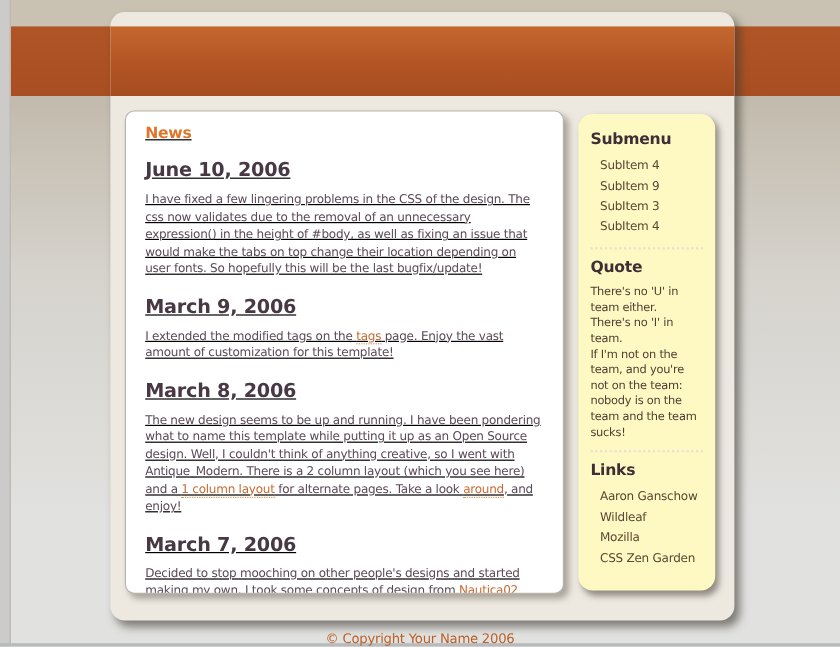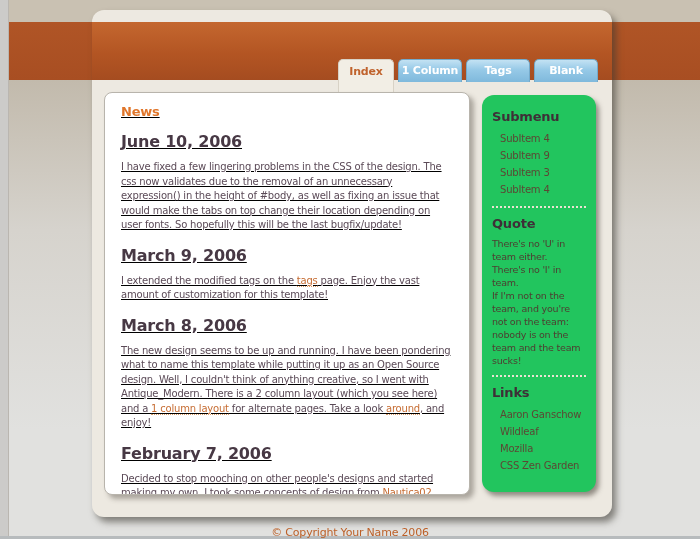--- a/index.html
+++ b/index.html
@@ -44,21 +44,21 @@
     box-shadow:4px 4px 5px rgba(90,84,76,.45);
     padding:11px 16px; overflow:hidden;text-decoration:underline;
   }
   .news-heading { color:#e0762b; font-weight:bold; font-size:13px; }
   .entry-date { color:#473844; font-size:16px; margin:13px 0 9px; font-weight:bold; }
   .entry-body { color:#5b4a57; font-size:10px; line-height:14.5px; margin:0 0 4px; }
   .inline-link { color:#c66c32; text-decoration:none; border-bottom:1px dotted #d99a64; cursor:pointer; }
 
   .sidebar {
     position:absolute; left:390px; top:85px; width:114px; box-sizing:border-box;
-    background:#22c55e; border-radius:12px;
+    background:#fef9c3; border-radius:12px;
     box-shadow:3px 4px 5px rgba(70,62,52,.55);
     padding:12px 10px 14px;
   }
   .sb-title { font-size:13px; font-weight:bold; color:#3e2f37; margin:2px 0 6px; }
   .sb-list { list-style:none; margin:0 0 4px; padding:0 0 0 8px; }
   .sb-list li { font-size:10px; color:#5c4734; padding:3px 0; cursor:pointer; }
   .quote-block { font-size:9.5px; color:#4e3d31; line-height:13px; margin-bottom:4px; }
   .divider { border-top:2px dotted #eae3d3; margin:8px 0; }
 
   .footer { position:absolute; left:0; top:521px; width:700px; text-align:center; }
@@ -67,38 +67,32 @@
 </head>
 <body>
 
 <div class="page">
   <div class="band-orange"></div>
   <div class="edge-left"></div>
   <div class="edge-bottom"></div>
 
   <div class="container">
     <div class="header">
-      <div class="tabs" id="tab-bar">
-          <div class="tab active">Index</div>
-          <div class="tab">1 Column</div>
-          <div class="tab">Tags</div>
-          <div class="tab">Blank</div>
-        </div>
     </div>
 
     <div class="news-panel">
       <div class="news-heading">News</div>
       <div id="news-entries">
           <h2 class="entry-date">June 10, 2006</h2>
           <p class="entry-body">I have fixed a few lingering problems in the CSS of the design. The css now validates due to the removal of an unnecessary expression() in the height of #body, as well as fixing an issue that would make the tabs on top change their location depending on user fonts. So hopefully this will be the last bugfix/update!</p>
           <h2 class="entry-date">March 9, 2006</h2>
           <p class="entry-body">I extended the modified tags on the <a class="inline-link">tags</a> page. Enjoy the vast amount of customization for this template!</p>
           <h2 class="entry-date">March 8, 2006</h2>
           <p class="entry-body">The new design seems to be up and running. I have been pondering what to name this template while putting it up as an Open Source design. Well, I couldn't think of anything creative, so I went with Antique_Modern. There is a 2 column layout (which you see here) and a <a class="inline-link">1 column layout</a> for alternate pages. Take a look <a class="inline-link">around</a>, and enjoy!</p>
-          <h2 class="entry-date">February 7, 2006</h2>
+          <h2 class="entry-date">March 7, 2006</h2>
           <p class="entry-body">Decided to stop mooching on other people's designs and started making my own. I took some concepts of design from <a class="inline-link">Nautica02</a> (the dropshadow/background idea) which was too wide for a standard 800x600, and also the tabs come from many influence, though is reasonably attributed to the  where the tabCSS/position trick was popularized.</p>
         </div>
     </div>
 
     <div class="sidebar">
       <div class="sb-title">Submenu</div>
       <ul class="sb-list" id="submenu-list">
           <li>SubItem 4</li>
           <li>SubItem 9</li>
           <li>SubItem 3</li>

